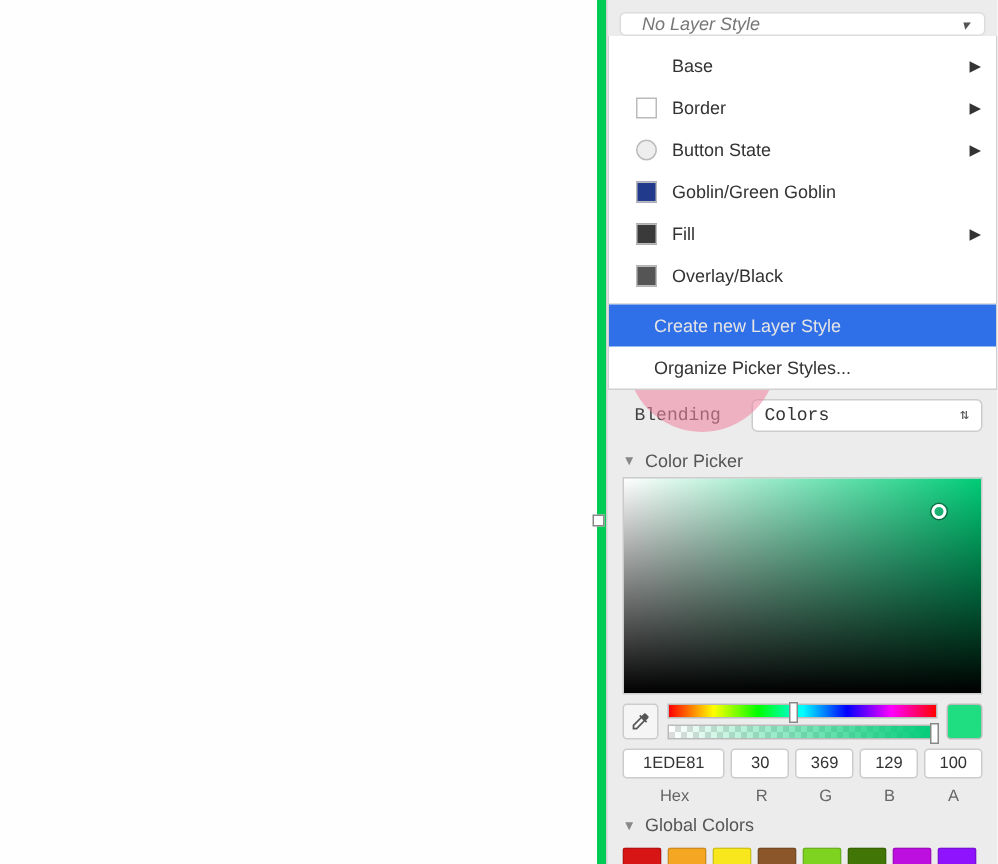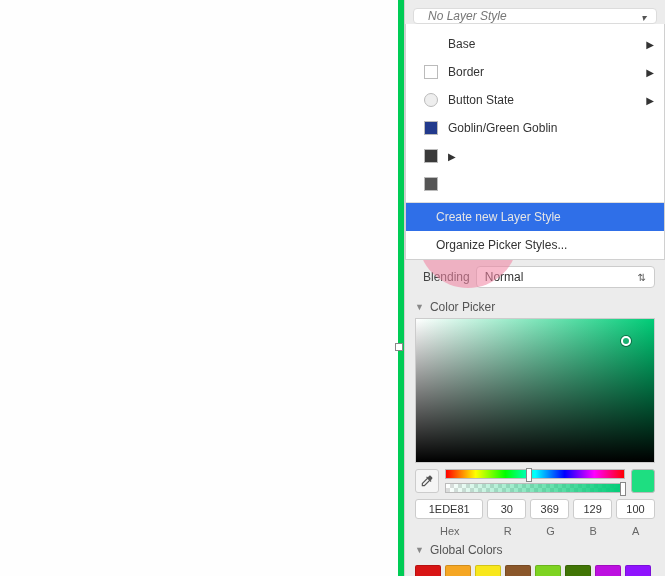--- a/index.html
+++ b/index.html
@@ -19,21 +19,21 @@
 
   .dropdown-menu { margin: 0 0 0 0; background: #fff; border-left:1px solid #d0d0d0; border-right:1px solid #d0d0d0; border-bottom: 1px solid #d0d0d0; padding: 6px 0 0 0; position:relative; z-index:10; }
   .menu-item { display: flex; align-items: center; height: 28px; padding: 0 10px 0 18px; cursor: default; }
   .menu-item.sel { background: #2f6fe8; color: #e5e5e5; }
   .menu-item .swatch { width: 14px; height: 14px; border: 1px solid #bbb; margin-right: 10px; flex: 0 0 14px; }
   .menu-item .spacer { width: 14px; margin-right: 10px; flex:0 0 14px; }
   .menu-item .label { flex: 1; }
   .sub-arrow { font-size: 10px; color: #333; }
   .menu-divider { height:1px; background:#ddd; margin:4px 0 0 0; }
 
-  .blend-row { display:flex; align-items:center; gap:6px; padding: 6px 10px 6px 18px; position:relative; z-index:2; }
+  .blend-row { display:flex; align-items:center; gap:20px; padding: 6px 10px 6px 18px; position:relative; z-index:2;font-family:Liberation Mono, monospace; }
   .blend-label { color:#444; }
   .blend-select { flex:1; height:22px; border:1px solid #ccc; border-radius:4px; background:#fff; display:flex; align-items:center; justify-content:space-between; padding:0 8px; }
   .blend-caret { font-size:10px; color:#555; }
 
   .section-header { display:flex; align-items:center; gap:6px; padding:6px 10px 4px 10px; color:#555; font-size:12px; }
   .section-header .tri { font-size:9px; color:#888; }
 
   .color-picker-wrap { padding:0 10px; display:flex; flex-direction:column; gap:6px; }
   .sv-panel { position:relative; width:100%; height:145px; border:1px solid #ccc;
     background:
@@ -94,38 +94,40 @@
       <span class="swatch" style="background:#eee;border-radius:7px"></span>
       <span class="label">Button State</span>
       <span class="sub-arrow">▶</span>
     </div>
     <div class="menu-item">
       <span class="swatch" style="background:#223a8c"></span>
       <span class="label">Goblin/Green Goblin</span>
     </div>
     <div class="menu-item">
       <span class="swatch" style="background:#3a3a3a"></span>
+      <span class="label">Fill</span>
       <span class="sub-arrow">▶</span>
     </div>
     <div class="menu-item">
       <span class="swatch" style="background:#555"></span>
+      <span class="label">Overlay/Black</span>
     </div>
     <div class="menu-divider"></div>
     <div class="menu-item sel">
       <span class="label" style="padding-left:12px">Create new Layer Style</span>
     </div>
     <div class="menu-item">
       <span class="label" style="padding-left:12px">Organize Picker Styles...</span>
     </div>
   </div>
 
   <div class="blend-row">
     <span class="blend-label">Blending</span>
     <div class="blend-select">
-      <span>Normal</span>
+      <span>Colors</span>
       <span class="blend-caret">⇅</span>
     </div>
   </div>
 
   <div class="section-header">
     <span class="tri">▼</span>
     <span>Color Picker</span>
   </div>
 
   <div class="color-picker-wrap">

